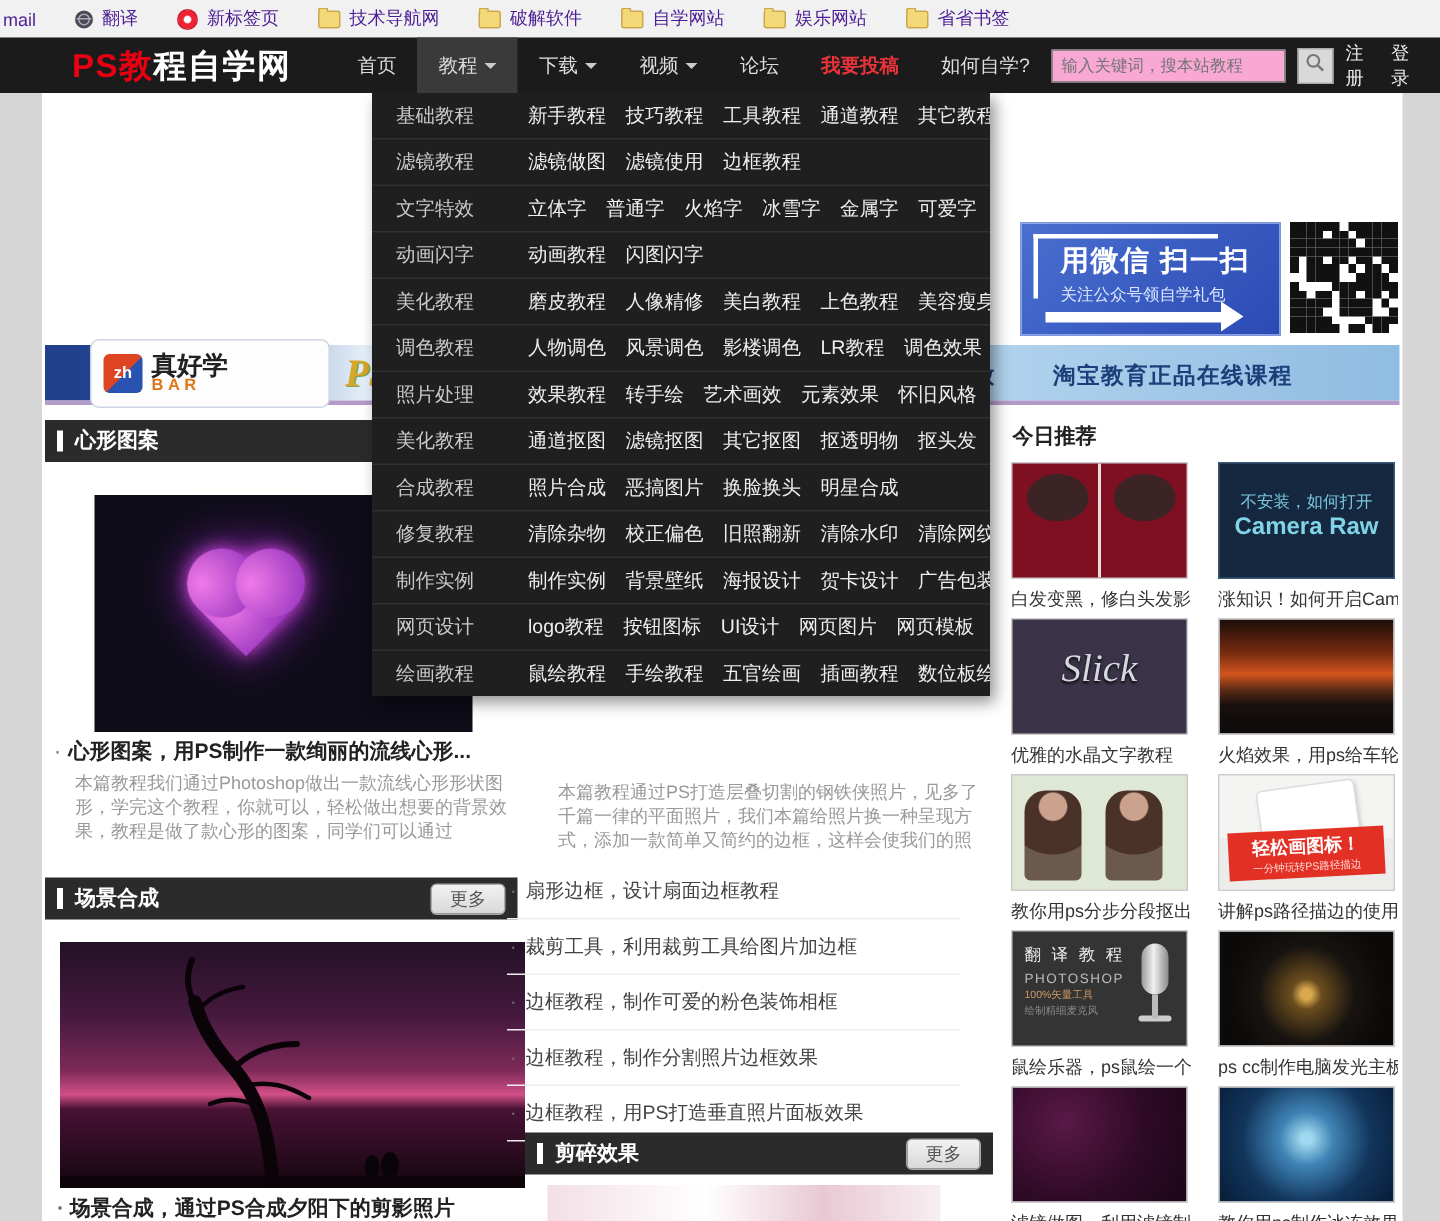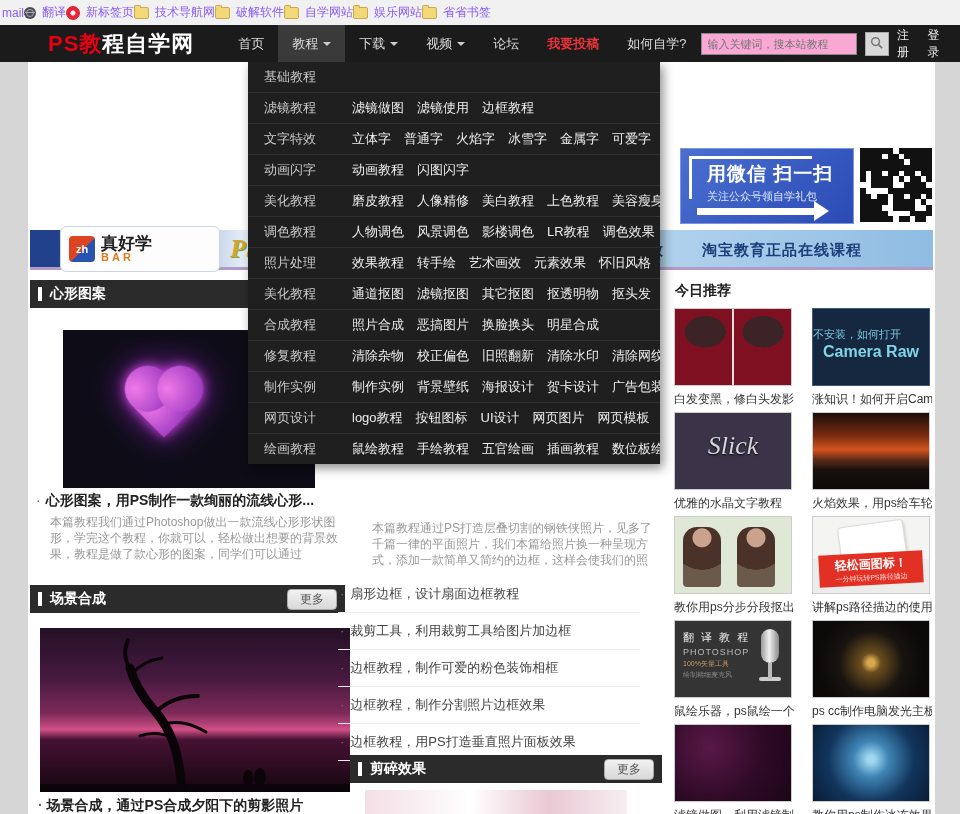--- a/index.html
+++ b/index.html
@@ -1,21 +1,21 @@
 <!DOCTYPE html>
 <html><head>
 <meta charset="utf-8">
 <style>
   html,body{margin:0;padding:0;}
   body{width:960px;height:814px;position:relative;overflow:hidden;background:#d6d6d6;
        font-family:"Liberation Sans","DejaVu Sans",sans-serif;}
   
   .bmbar{position:absolute;left:0;top:0;width:960px;height:25px;background:#f1f1f1;
-         display:flex;align-items:center;padding-left:2px;box-sizing:border-box;
-         font-size:12px;color:#8b5cf6;white-space:nowrap;overflow:hidden;}
+         display:flex;align-items:center;gap:26px;padding-left:2px;box-sizing:border-box;
+         font-size:12px;color:#4c1d95;white-space:nowrap;overflow:hidden;}
   .bm{display:flex;align-items:center;gap:6px;cursor:pointer;}
   .icon-globe{width:12px;height:12px;border-radius:50%;background:#4a4a52;position:relative;flex:0 0 auto;}
   .icon-globe::before{content:"";position:absolute;inset:2px;border-radius:50%;border:1px solid #aab;}
   .icon-globe::after{content:"";position:absolute;left:1px;right:1px;top:5px;height:1px;background:#aab;}
   .icon-red{width:12px;height:12px;border-radius:50%;flex:0 0 auto;border:1px solid #c23;
             background:radial-gradient(circle at 50% 50%,#fff 0 2px,#e23 3px);}
   .icon-folder{width:13px;height:10px;background:#f3d878;border:1px solid #caa94e;border-radius:2px;position:relative;flex:0 0 auto;}
   .icon-folder::before{content:"";position:absolute;top:-3px;left:-1px;width:5px;height:2px;background:#f3d878;border:1px solid #caa94e;border-bottom:none;border-radius:2px 2px 0 0;}
   
   .nav{position:absolute;left:0;top:25px;width:960px;height:37px;background:#1b1b1b;z-index:60;
@@ -97,21 +97,21 @@
          grid-template-columns:120px 120px;column-gap:18px;grid-auto-rows:104px;}
   .ritem{cursor:pointer;}
   .thumb{width:116px;height:76px;border:1px solid #ccc;background:#888;position:relative;overflow:hidden;}
   .rcap{font-size:12px;color:#333;margin-top:5px;white-space:nowrap;overflow:hidden;width:120px;}
   
   .t-hair{background:
       radial-gradient(ellipse 34px 26px at 26% 30%,#3c2426 60%,transparent 61%),
       radial-gradient(ellipse 34px 26px at 76% 30%,#3c2426 60%,transparent 61%),
       linear-gradient(90deg,transparent 0 49%,#e9dede 49% 51%,transparent 51%),#7e1022;}
   .t-cameraraw{background:#16283f;border-color:#3b5a7a;}
-  .t-cameraraw .l1{position:absolute;left:0;right:0;top:18px;text-align:left;font-size:11px;color:#79c7de;}
+  .t-cameraraw .l1{position:absolute;left:0;right:0;top:18px;text-align:center;font-size:11px;color:#79c7de;}
   .t-cameraraw .l2{position:absolute;left:0;right:0;top:34px;text-align:center;font-size:16px;font-weight:bold;color:#7fd4e8;}
   .t-slick{background:#3b3448;}
   .t-slick .tx{position:absolute;left:0;right:0;top:18px;text-align:center;font-size:26px;color:#d4d7de;
                font-family:"Liberation Serif","DejaVu Serif",serif;font-style:italic;text-shadow:0 1px 2px #000;}
   .t-fire{background:linear-gradient(180deg,#1a0d08 0%,#7a2c10 30%,#d3541e 48%,#5a2a16 62%,#17100e 75%,#0d0a0a 100%);}
   .t-girl{background:#dfe8d4;}
   .t-girl .fig{position:absolute;top:10px;width:38px;height:60px;border-radius:14px 14px 4px 4px;
       background:radial-gradient(circle at 50% 18%,#caa28e 0 9px,#4a3228 10px 60%,#6b5a4c 61%);}
   .t-girl .f1{left:8px;} .t-girl .f2{left:62px;}
   .t-icon{background:linear-gradient(#f4f4f2 0 55%,#ececea 55%);}
@@ -506,20 +506,27 @@
       <div class="ritem">
         <div class="thumb t-ice"></div>
         <div class="rcap">教你用ps制作冰冻效果字教</div>
       </div>
     </div>
 </div>
 
 <div class="mega" id="mega">
     <div class="mrow">
       <span class="mcat">基础教程</span>
+      <span class="mlinks">
+        <span>新手教程</span>
+        <span>技巧教程</span>
+        <span>工具教程</span>
+        <span>通道教程</span>
+        <span>其它教程</span>
+      </span>
     </div>
     <div class="mrow">
       <span class="mcat">滤镜教程</span>
       <span class="mlinks">
         <span>滤镜做图</span>
         <span>滤镜使用</span>
         <span>边框教程</span>
       </span>
     </div>
     <div class="mrow">

